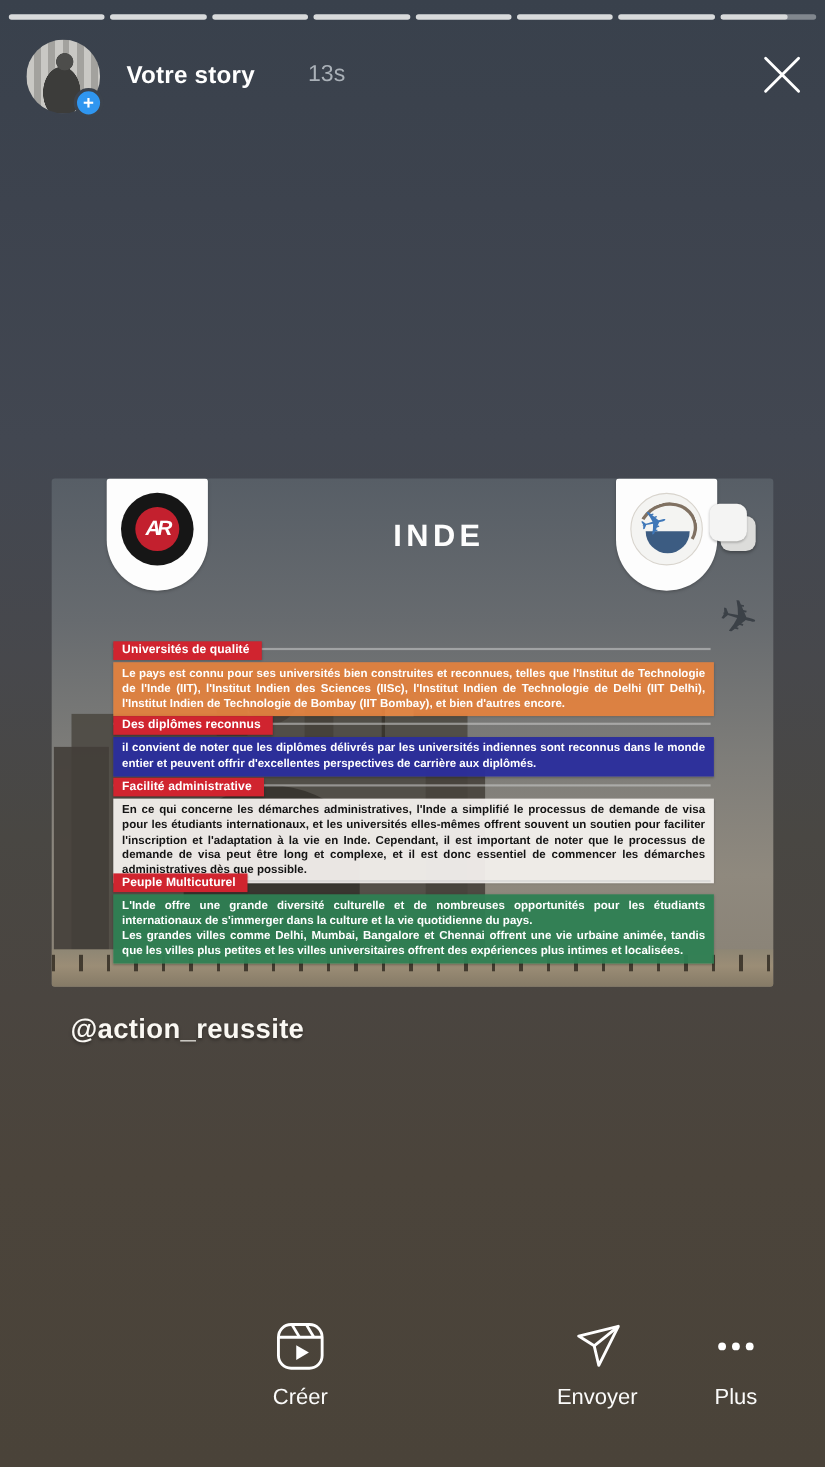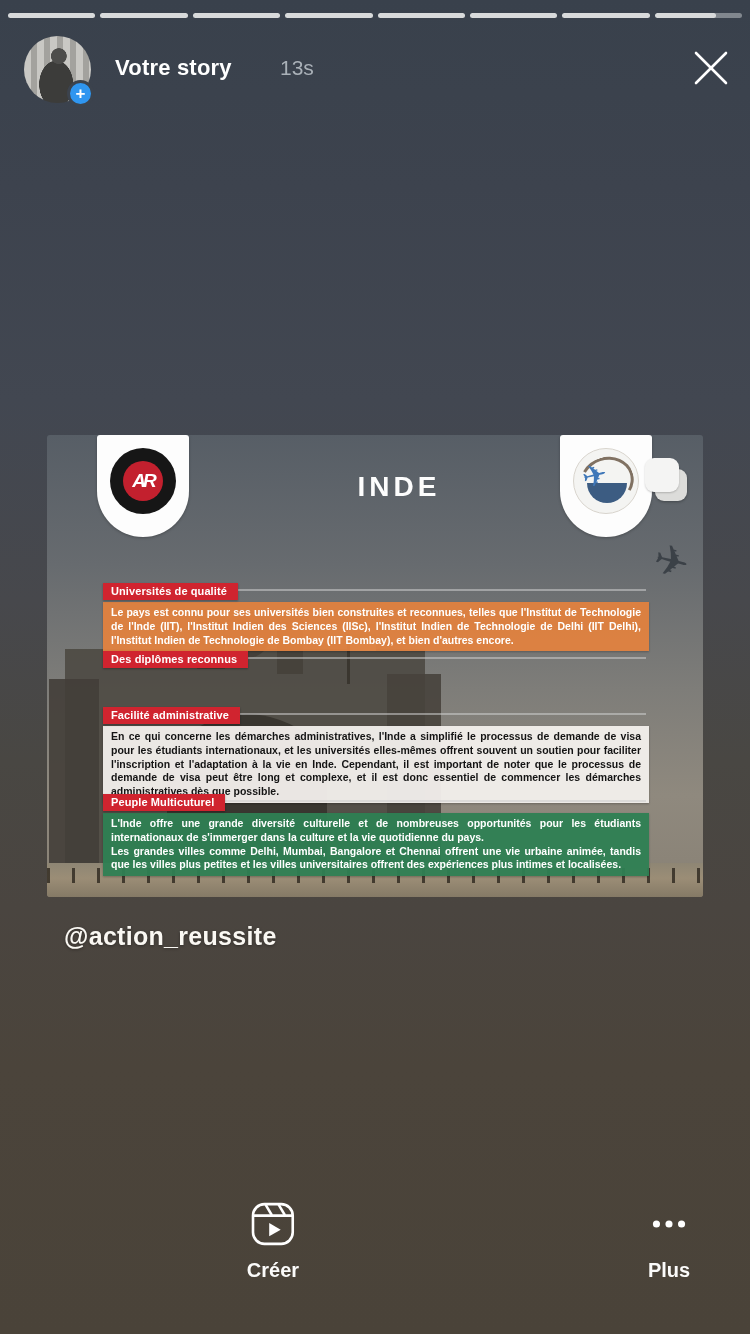--- a/index.html
+++ b/index.html
@@ -95,21 +95,21 @@
   .sec-box.green  { background:rgba(46,128,83,.95); }
 
   
   .mention { position:absolute; left:64px; top:922px; font-size:25px; font-weight:600;
     color:#faf8f3; letter-spacing:.3px; text-shadow:0 1px 3px rgba(0,0,0,.35); }
 
   
   .tb-item { position:absolute; top:1200px; transform:translateX(-50%);
     display:flex; flex-direction:column; align-items:center; }
   .tb-item .icon { width:48px; height:48px; display:flex; align-items:center; justify-content:center; }
-  .tb-item .label { margin-top:11px; font-size:20px; font-weight:700; color:#fbfbfa; }
+  .tb-item .label { margin-top:11px; font-size:20px; font-weight:400; color:#fbfbfa; }
 </style>
 </head>
 <body>
 
 <div class="screen">
 
   <div class="progress">
     <div class="seg"></div>
     <div class="seg"></div>
     <div class="seg"></div>
@@ -175,20 +175,21 @@
 
     <div class="section" style="top:146px">
       <div class="sec-rule"></div>
       <div class="sec-label">Universités de qualité</div>
       <div class="sec-box orange">Le pays est connu pour ses universités bien construites et reconnues, telles que l'Institut de Technologie de l'Inde (IIT), l'Institut Indien des Sciences (IISc), l'Institut Indien de Technologie de Delhi (IIT Delhi), l'Institut Indien de Technologie de Bombay (IIT Bombay), et bien d'autres encore.</div>
     </div>
 
     <div class="section" style="top:214px">
       <div class="sec-rule"></div>
       <div class="sec-label">Des diplômes reconnus</div>
+      <div class="sec-box blue">il convient de noter que les diplômes délivrés par les universités indiennes sont reconnus dans le monde entier et peuvent offrir d'excellentes perspectives de carrière aux diplômés.</div>
     </div>
 
     <div class="section" style="top:270px">
       <div class="sec-rule"></div>
       <div class="sec-label">Facilité administrative</div>
       <div class="sec-box white">En ce qui concerne les démarches administratives, l'Inde a simplifié le processus de demande de visa pour les étudiants internationaux, et les universités elles-mêmes offrent souvent un soutien pour faciliter l'inscription et l'adaptation à la vie en Inde. Cependant, il est important de noter que le processus de demande de visa peut être long et complexe, et il est donc essentiel de commencer les démarches administratives dès que possible.</div>
     </div>
 
     <div class="section" style="top:357px">
       <div class="sec-rule"></div>
@@ -209,20 +210,29 @@
         <line x1="3.5" y1="14" x2="40.5" y2="14" stroke="#ffffff" stroke-width="2.5"></line>
         <line x1="15" y1="3.5" x2="21" y2="13.5" stroke="#ffffff" stroke-width="2.5"></line>
         <line x1="27.5" y1="3.5" x2="33.5" y2="13.5" stroke="#ffffff" stroke-width="2.5"></line>
         <path d="M18.5 21 L29.5 27.4 L18.5 33.8 Z" fill="#ffffff"></path>
       </svg>
     </div>
     <div class="label">Créer</div>
   </div>
 
 
+  <div class="tb-item" style="left:543px">
+    <div class="icon">
+      <svg width="46" height="46" viewBox="0 0 44 44" fill="none">
+        <path d="M40 4.5 L5.5 13 L19 21.5 L23 38.5 Z" stroke="#ffffff" stroke-width="2.5" stroke-linejoin="round"></path>
+        <path d="M40 4.5 L19 21.5" stroke="#ffffff" stroke-width="2.5" stroke-linejoin="round"></path>
+      </svg>
+    </div>
+    <div class="label">Envoyer</div>
+  </div>
 
   <div class="tb-item" style="left:669px">
     <div class="icon">
       <svg width="46" height="46" viewBox="0 0 44 44">
         <circle cx="10" cy="22" r="3.4" fill="#ffffff"></circle>
         <circle cx="22" cy="22" r="3.4" fill="#ffffff"></circle>
         <circle cx="34" cy="22" r="3.4" fill="#ffffff"></circle>
       </svg>
     </div>
     <div class="label">Plus</div>

